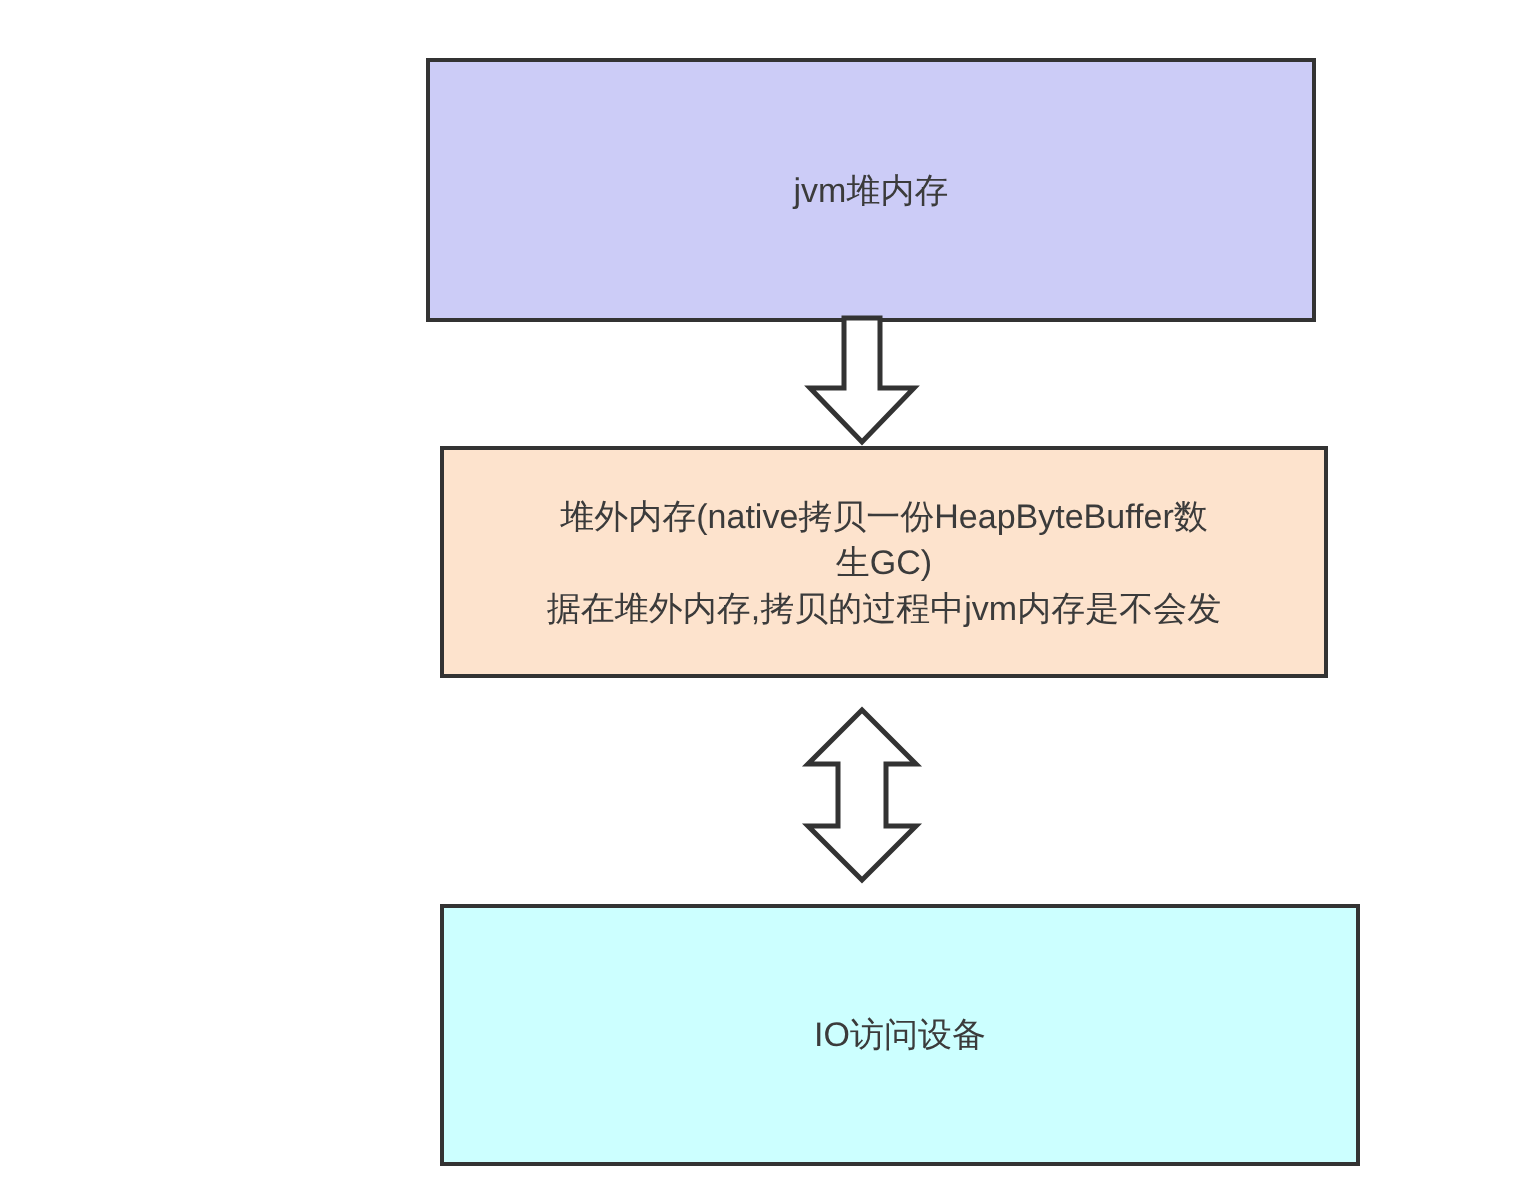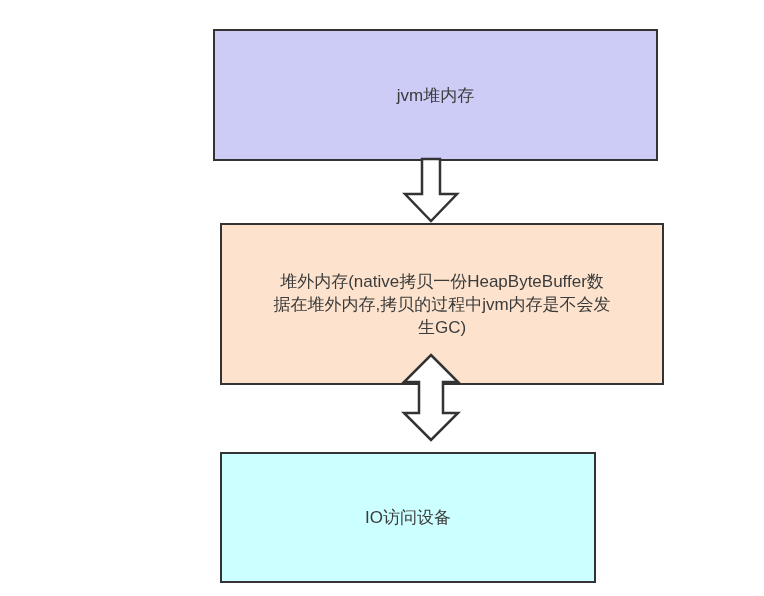--- a/index.html
+++ b/index.html
@@ -27,26 +27,26 @@
     font-size: 17px;
     line-height: 23px;
   }
   .node .line { display: block; }
   .node-jvm-heap {
     left: 213px; top: 29px;
     width: 445px; height: 132px;
   }
   .node-off-heap {
     left: 220px; top: 223px;
-    width: 444px; height: 162px;
+    width: 444px; height: 116px;
     padding: 0 2px;
   }
   .node-io-device {
     left: 220px; top: 452px;
-    width: 376px; height: 131px;
+    width: 460px; height: 131px;
   }
   .arrow {
     position: absolute;
     overflow: visible;
   }
   .arrow polygon {
     fill: #ffffff;
     stroke: #333333;
     stroke-width: 2.5;
     stroke-linejoin: miter;
@@ -65,22 +65,22 @@
     </div>
   </div>
 
   <svg class="arrow arrow-down" width="60" height="66" viewBox="0 0 60 66">
     <polygon points="20,1 20,36 3,36 29,63 55,36 38,36 38,1"></polygon>
   </svg>
 
   <div class="node node-off-heap" style="background: rgb(253, 227, 205);">
     <div class="node-text">
       <span class="line">堆外内存(native拷贝一份HeapByteBuffer数</span>
+      <span class="line">生GC)</span>
       <span class="line">据在堆外内存,拷贝的过程中jvm内存是不会发</span>
-      <span class="line">生GC)</span>
     </div>
   </div>
 
   <svg class="arrow arrow-both" width="60" height="90" viewBox="0 0 60 90">
     <polygon points="29,2 56,29 41,29 41,60 56,60 29,87 2,60 17,60 17,29 2,29"></polygon>
   </svg>
 
   <div class="node node-io-device" style="background: rgb(204, 255, 255);">
     <div class="node-text">
       <span class="line">IO访问设备</span>

